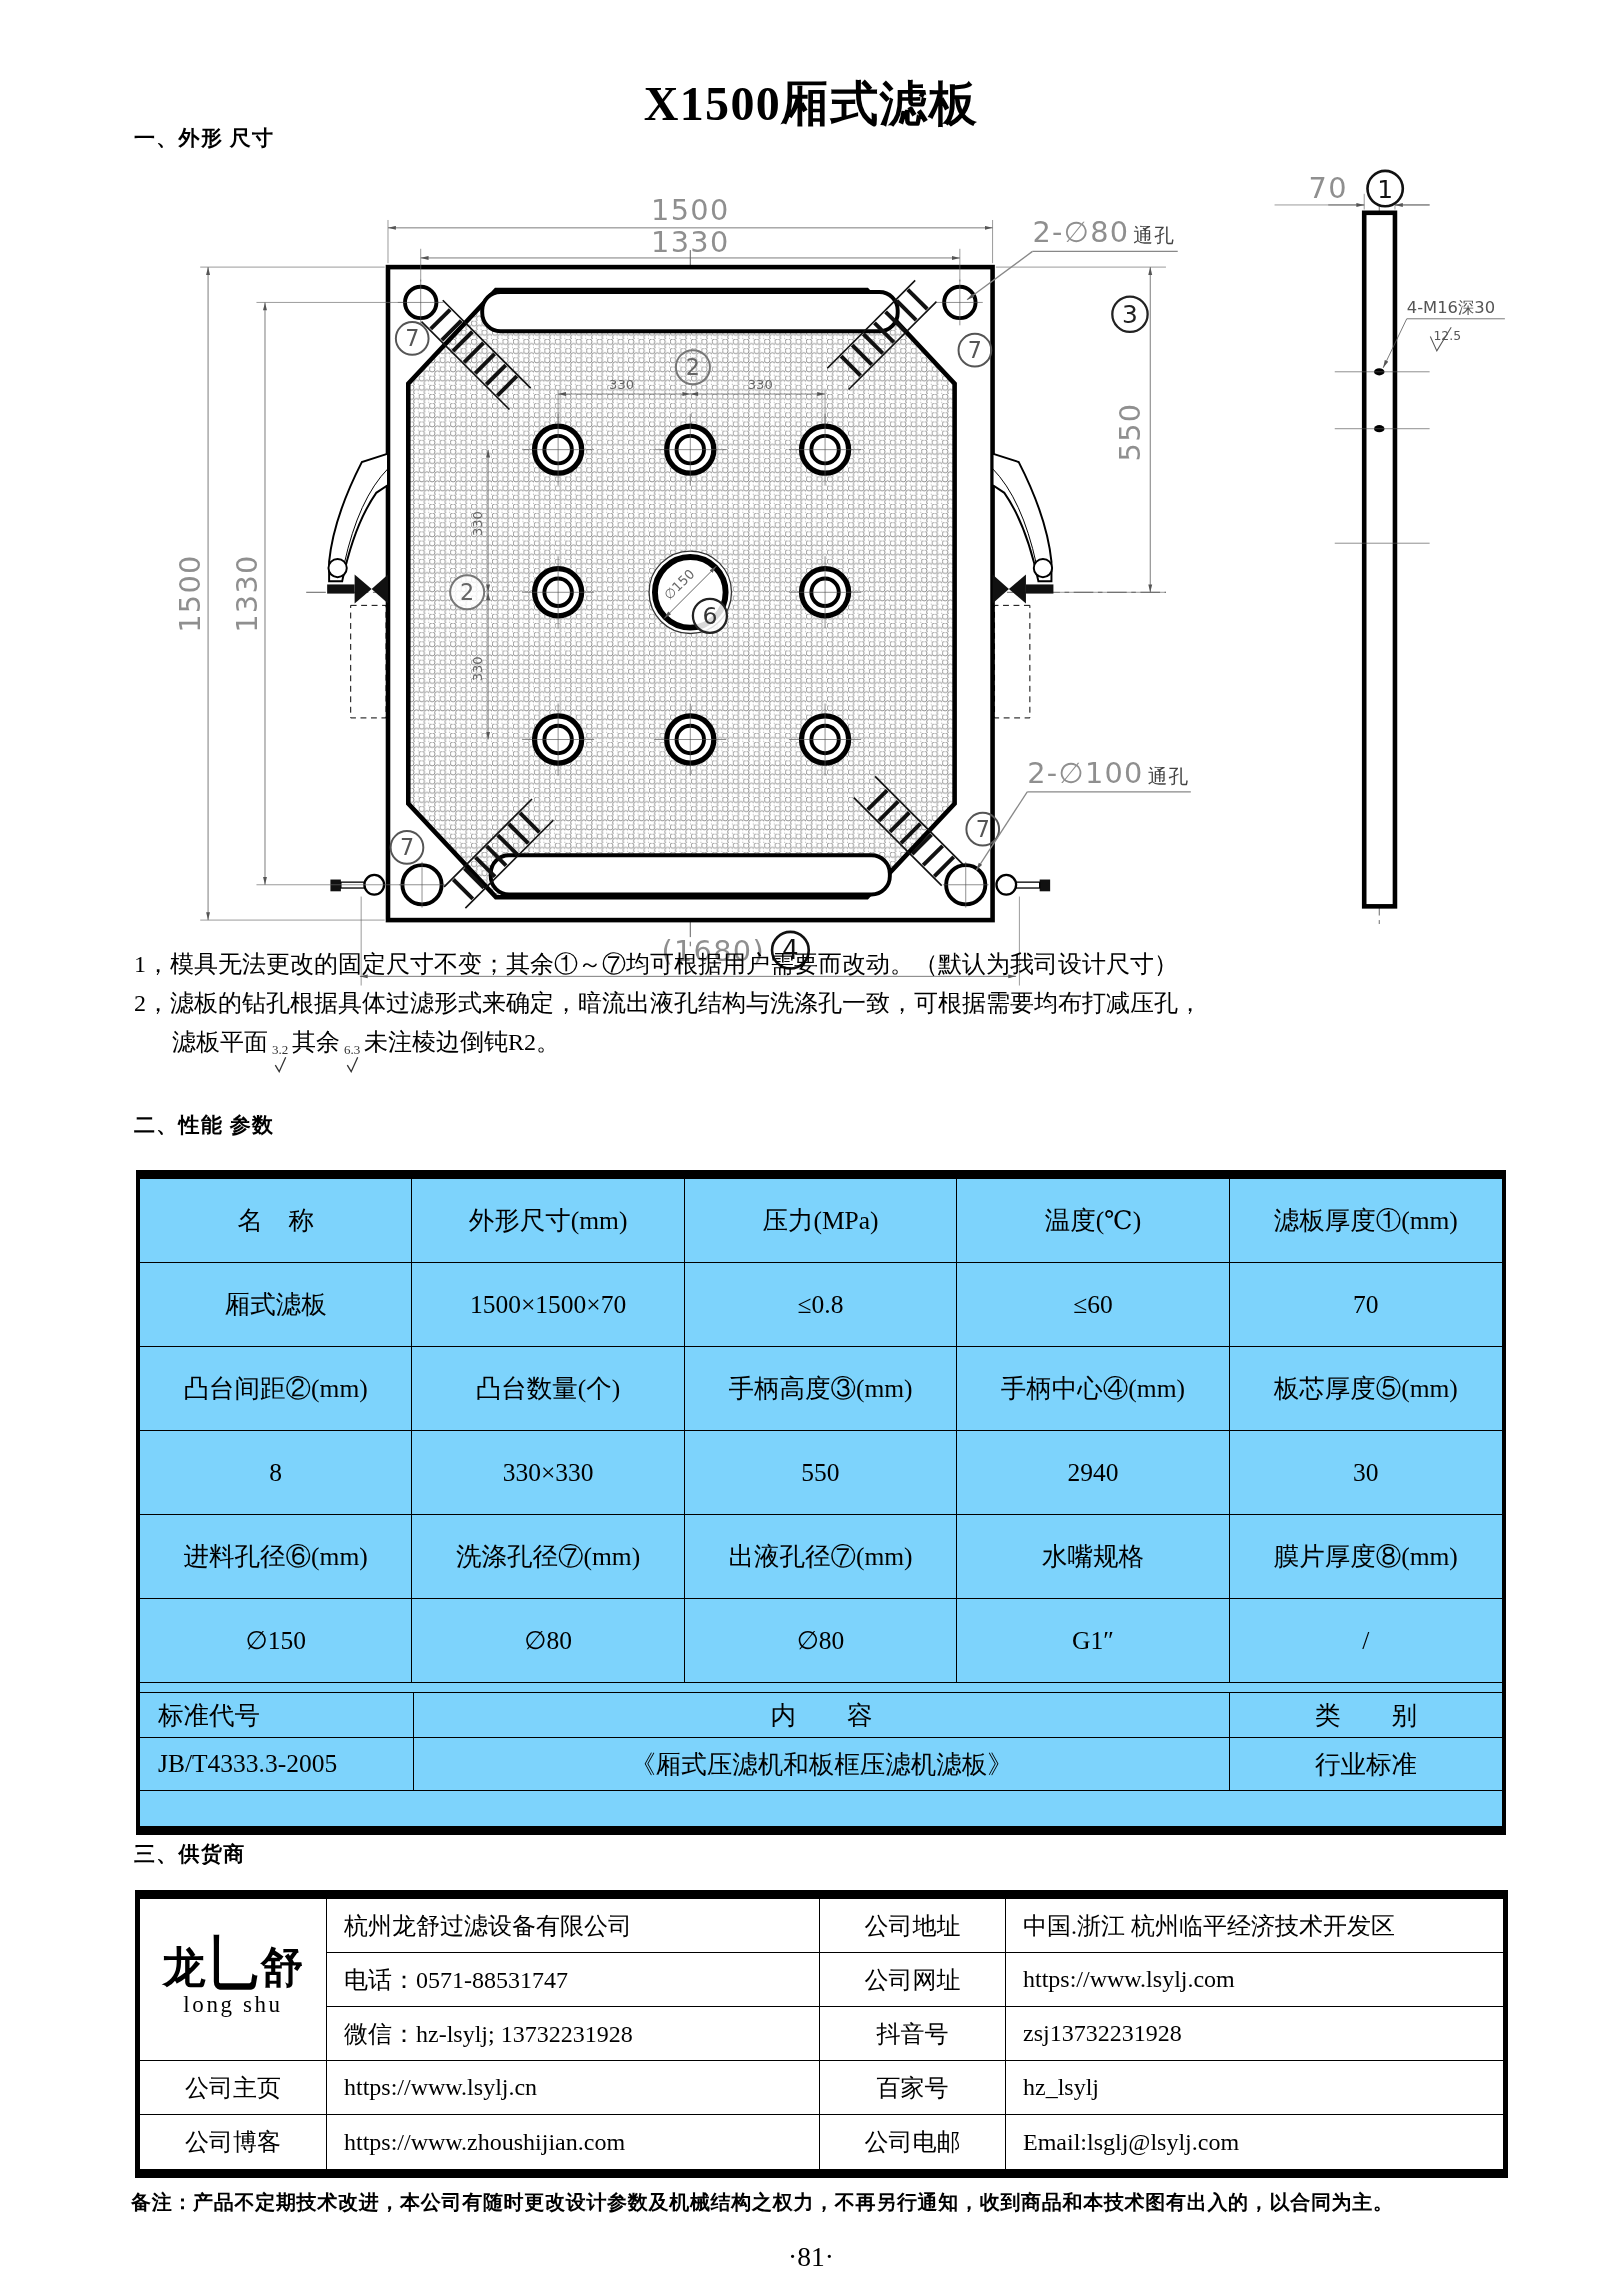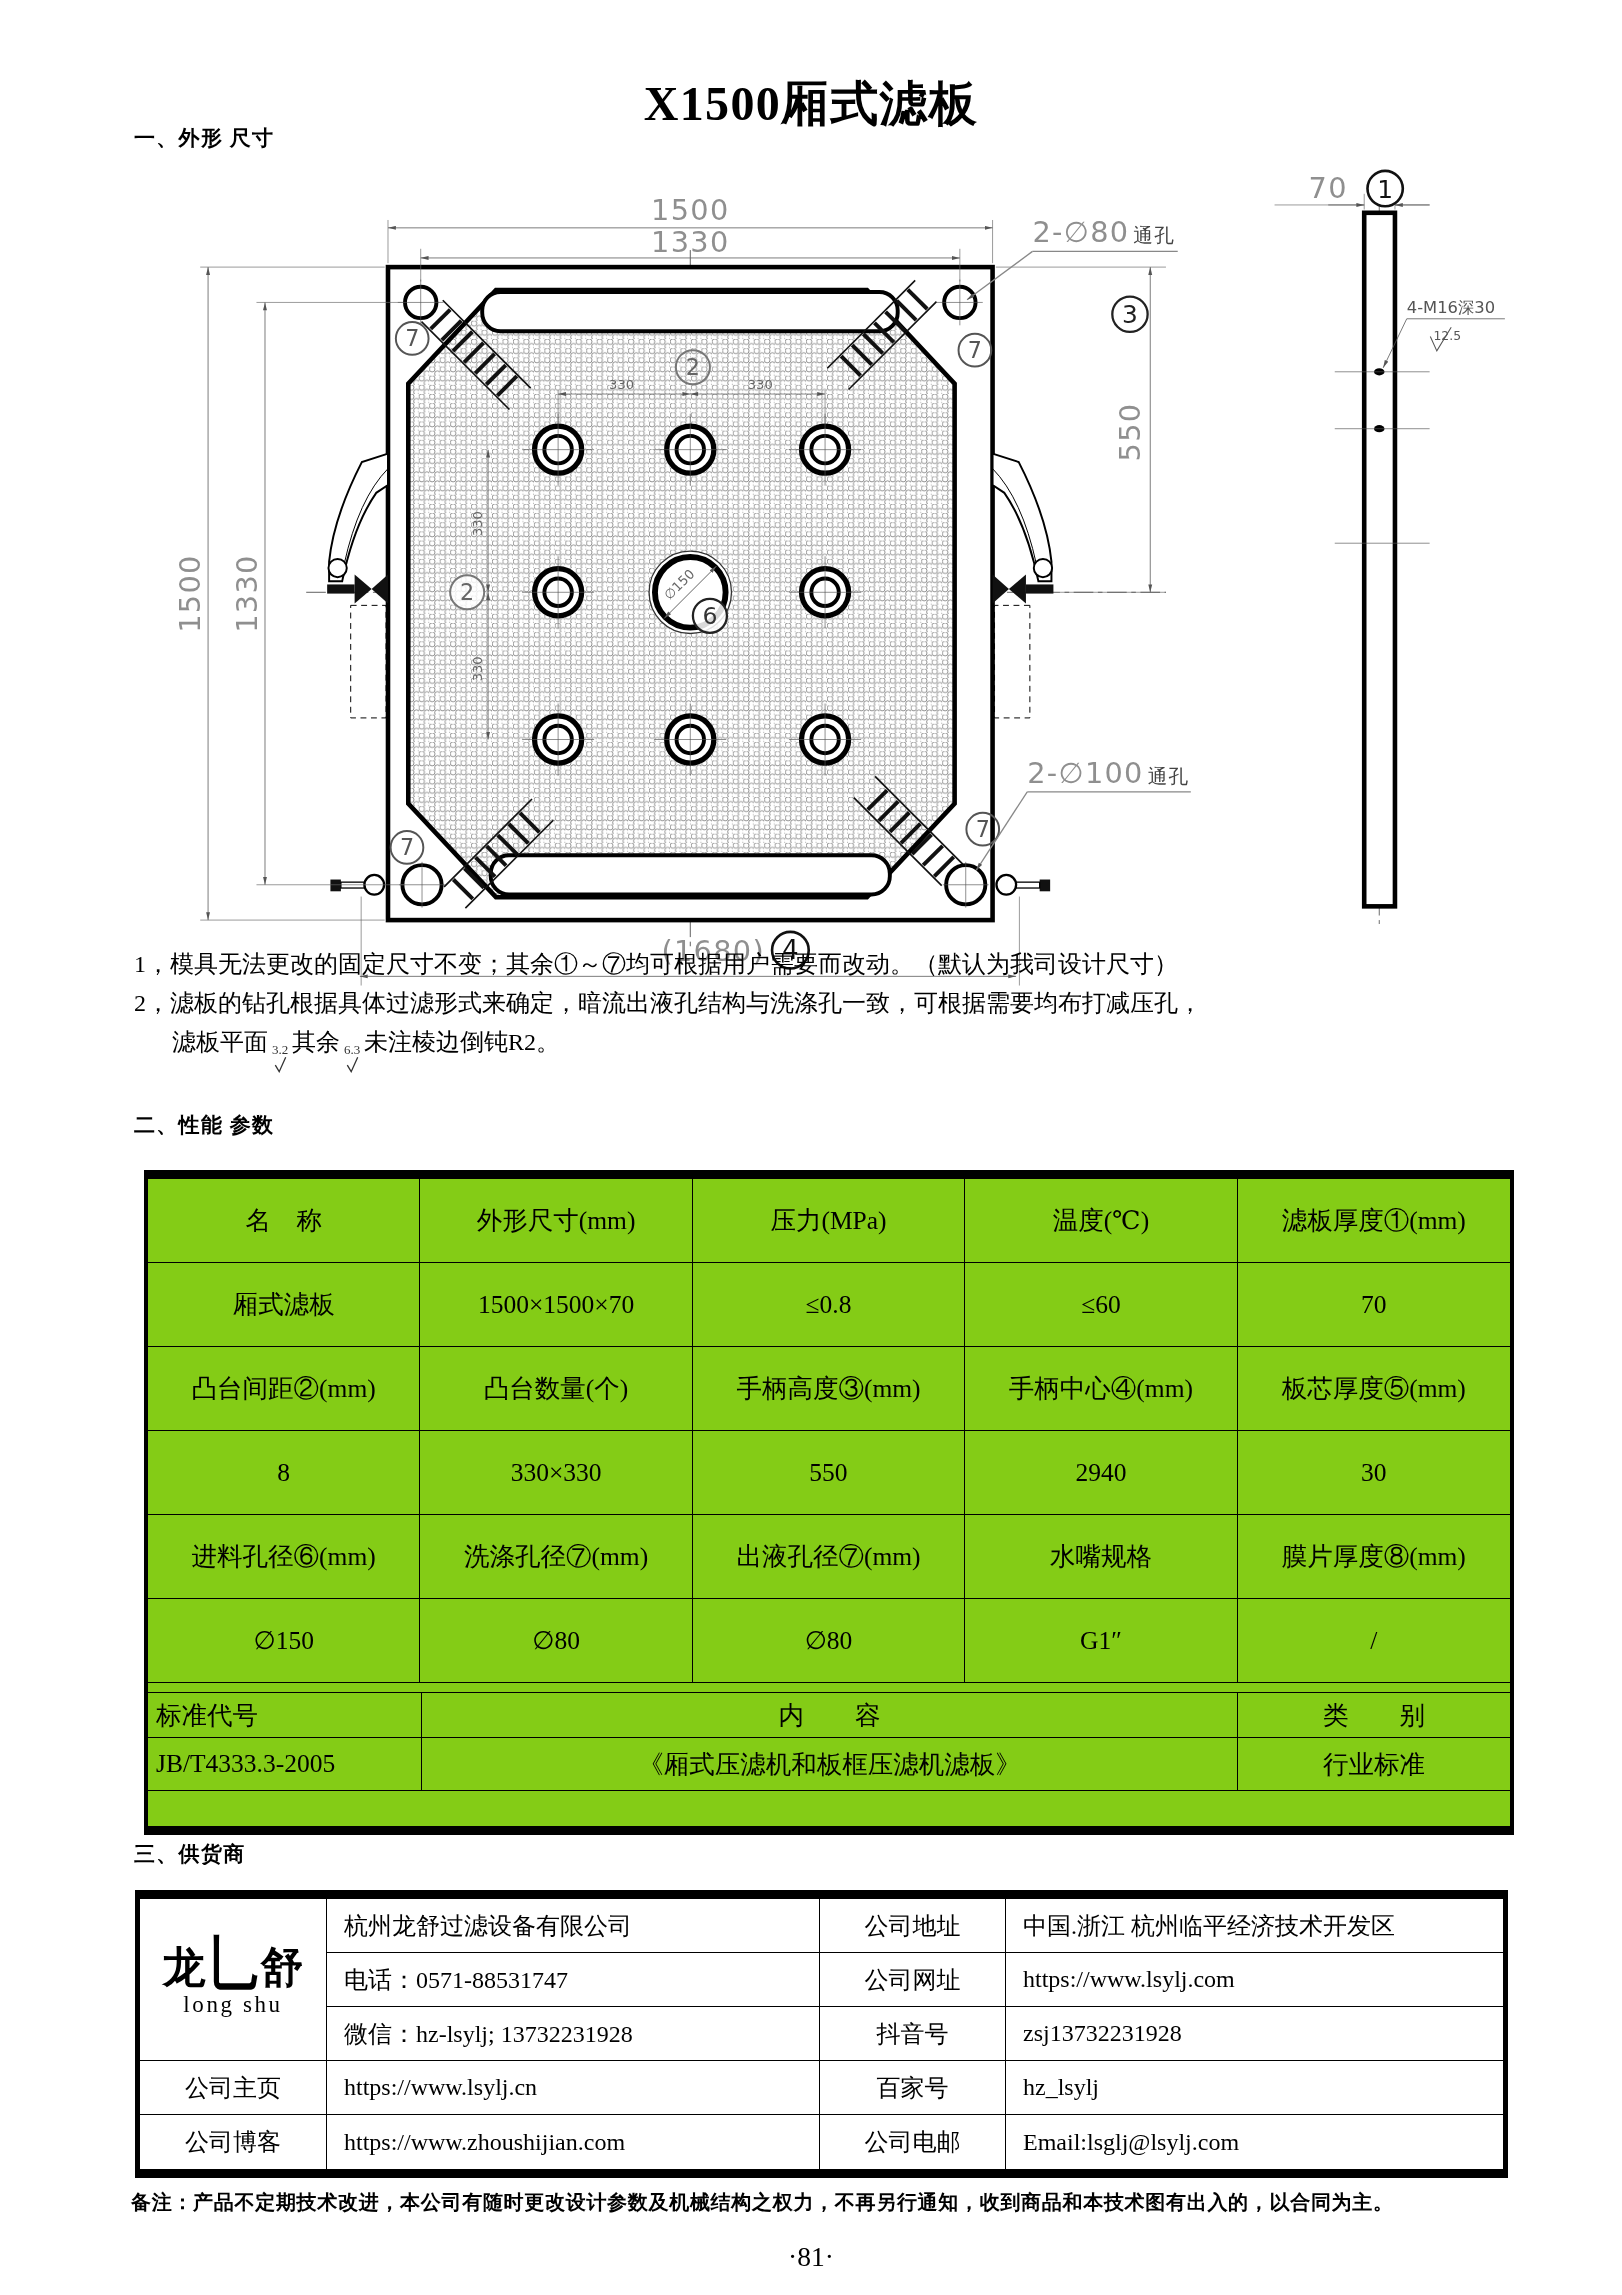--- a/index.html
+++ b/index.html
@@ -8,32 +8,32 @@
   .abs{position:absolute;}
   .title{left:0;top:72px;width:1622px;text-align:center;font-size:48px;font-weight:bold;letter-spacing:1.3px;}
   .sechead{left:134px;font-size:21px;font-weight:bold;letter-spacing:1.3px;}
   .notes{left:134px;top:945px;width:1394px;font-size:24px;line-height:39px;}
   .note-indent{padding-left:38px;}
   .fm{display:inline-flex;flex-direction:column;align-items:center;vertical-align:-3.9px;margin:0 3.9px;line-height:1;}
   .fm-num{font-size:13px;color:#333;}
   .fm-check{width:13px;height:17px;}
   .fm-check path{fill:none;stroke:#333;stroke-width:2;}
   
-  .ptable{left:136px;top:1170px;width:1362px;border:4.6px solid #000;border-top-width:9.8px;border-bottom-width:9.8px;background:#84cc16;margin-left:8px;}
+  .ptable{left:136px;top:1170px;width:1362px;border:4.6px solid #000;border-top-width:9.8px;border-bottom-width:9.8px;background:#7dd3fc;}
   .prow{display:grid;grid-template-columns:repeat(5,1fr);}
   .prow .pc{height:83px;display:flex;align-items:center;justify-content:center;
             border-right:1.3px solid #000;border-bottom:1.3px solid #000;font-size:25.5px;}
   .prow .pc:last-child{border-right:none;}
   .pdivider{height:9.2px;border-bottom:1.3px solid #000;}
   .pstd{display:grid;grid-template-columns:274px 816px auto;}
   .pstd .pc{display:flex;align-items:center;border-right:1.3px solid #000;border-bottom:1.3px solid #000;font-size:25.5px;}
   .pstd .pc:last-child{border-right:none;}
   .pstd.h .pc{height:44px;}
   .pstd.r .pc{height:52px;}
-  .pstd .c-left{justify-content:flex-start;padding-left:8px;}
+  .pstd .c-left{justify-content:flex-start;padding-left:18px;}
   .pstd .c-mid{justify-content:center;}
   .pempty{height:35px;}
   
   .stable{left:135px;top:1890px;width:1363px;border:5.2px solid #000;border-top-width:9.8px;border-bottom-width:9.8px;
           display:grid;grid-template-columns:187px 493px 186px auto;grid-auto-rows:54px;background:#fff;}
   .sc{display:flex;align-items:center;border-right:1.3px solid #000;border-bottom:1.3px solid #000;font-size:24px;overflow:hidden;}
   .sc.nr{border-right:none;}
   .sc.nb{border-bottom:none;}
   .sc.pad{padding-left:17px;}
   .sc.center{justify-content:center;}

